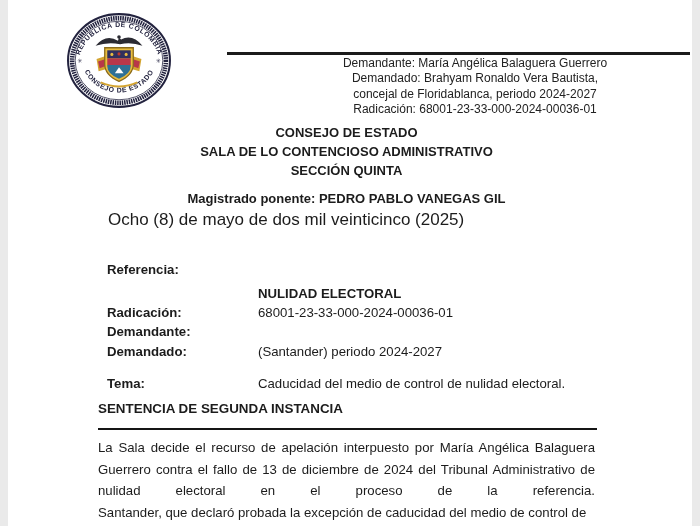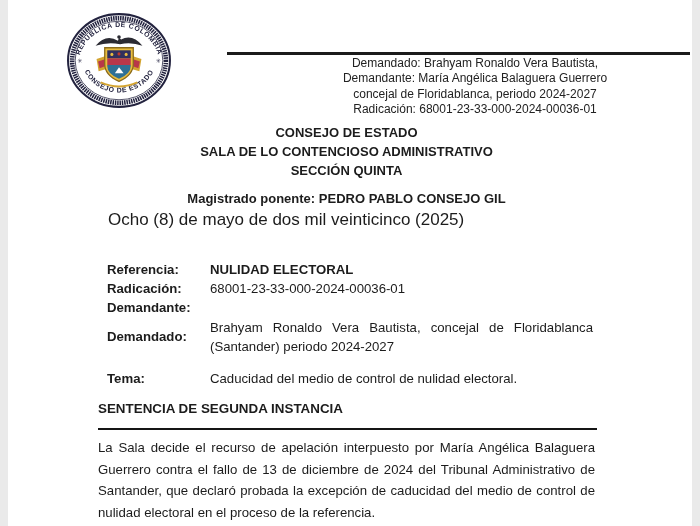--- a/index.html
+++ b/index.html
@@ -35,25 +35,25 @@
   }
   .magistrate{
     left:90px;top:191px;width:497px;text-align:center;
     font-weight:bold;font-size:13px;
   }
 
   .date-line{left:100px;top:210px;width:400px;font-size:17px;}
 
   
   .ref-block{left:99px;top:260px;width:486px;font-size:13.2px;line-height:19.2px;}
-  .ref-row{display:flex;align-items:center;}
+  .ref-row{display:flex;align-items:flex-start;gap:48px;}
   .ref-row.mt{margin-top:13px;}
   .ref-label{width:103px;font-weight:bold;flex:0 0 103px;}
   .ref-value{width:383px;}
-  .ref-value.bold{font-weight:bold;}
+  .ref-value.bold{font-weight:bold;margin-top:24px;}
   .jline{text-align:justify;text-align-last:justify;}
 
   
   .section-heading{
     left:90px;top:399px;width:499px;
     font-weight:bold;font-size:13.4px;line-height:19px;
     border-bottom:2.6px solid #151515;
     padding-bottom:10px;
   }
 
@@ -111,62 +111,61 @@
       <rect x="81" y="91" width="46" height="13" fill="#b8374a"></rect>
       <path d="M 81,104 H 127 V 106 Q 127 122 104 131 Q 81 122 81 106 Z" fill="#2e7095"></path>
       <polygon points="96,120 104,108 104,120" fill="#ffffff"></polygon>
       <polygon points="104,120 104,108 113,120" fill="#ffffff"></polygon>
     </g>
     <path d="M 68,138 Q 104,154 140,138" stroke="#d4a430" stroke-width="3.5" fill="none"></path>
   </svg>
 
   <div class="abs top-rule"></div>
   <div class="abs case-header jlinesoff">
+      <div>Demandante: María Angélica Balaguera Guerrero</div>
       <div>Demandado: Brahyam Ronaldo Vera Bautista,</div>
-      <div>Demandante: María Angélica Balaguera Guerrero</div>
       <div>concejal de Floridablanca, periodo 2024-2027</div>
       <div>Radicación: 68001-23-33-000-2024-00036-01</div>
     </div>
 
   <div class="abs court-header">
       <div>CONSEJO DE ESTADO</div>
       <div>SALA DE LO CONTENCIOSO ADMINISTRATIVO</div>
       <div>SECCIÓN QUINTA</div>
     </div>
-  <div class="abs magistrate">Magistrado ponente: PEDRO PABLO CONSEJO GIL</div>
+  <div class="abs magistrate">Magistrado ponente: PEDRO PABLO VANEGAS GIL</div>
 
   <div class="abs date-line">Ocho (8) de mayo de dos mil veinticinco (2025)</div>
 
   <div class="abs ref-block">
     <div class="ref-row">
       <div class="ref-label">Referencia:</div>
       <div class="ref-value bold">NULIDAD ELECTORAL</div>
     </div>
     <div class="ref-row">
       <div class="ref-label">Radicación:</div>
       <div class="ref-value">68001-23-33-000-2024-00036-01</div>
     </div>
     <div class="ref-row">
       <div class="ref-label">Demandante:</div>
     </div>
     <div class="ref-row">
       <div class="ref-label">Demandado:</div>
       <div class="ref-value">
-        <div class="jline">Brahyam Ronaldo Vera Bautista, concejal de Floridablanca</div>
         <div>(Santander) periodo 2024-2027</div>
       </div>
     </div>
     <div class="ref-row mt">
       <div class="ref-label">Tema:</div>
       <div class="ref-value">Caducidad del medio de control de nulidad electoral.</div>
     </div>
   </div>
 
   <div class="abs section-heading">SENTENCIA DE SEGUNDA INSTANCIA</div>
 
   <div class="abs body-par jlines">
       <div>La Sala decide el recurso de apelación interpuesto por María Angélica Balaguera</div>
       <div>Guerrero contra el fallo de 13 de diciembre de 2024 del Tribunal Administrativo de</div>
+      <div>nulidad electoral en el proceso de la referencia.</div>
       <div>Santander, que declaró probada la excepción de caducidad del medio de control de</div>
-      <div>nulidad electoral en el proceso de la referencia.</div>
     </div>
 
 </div>
 
 </body></html>

